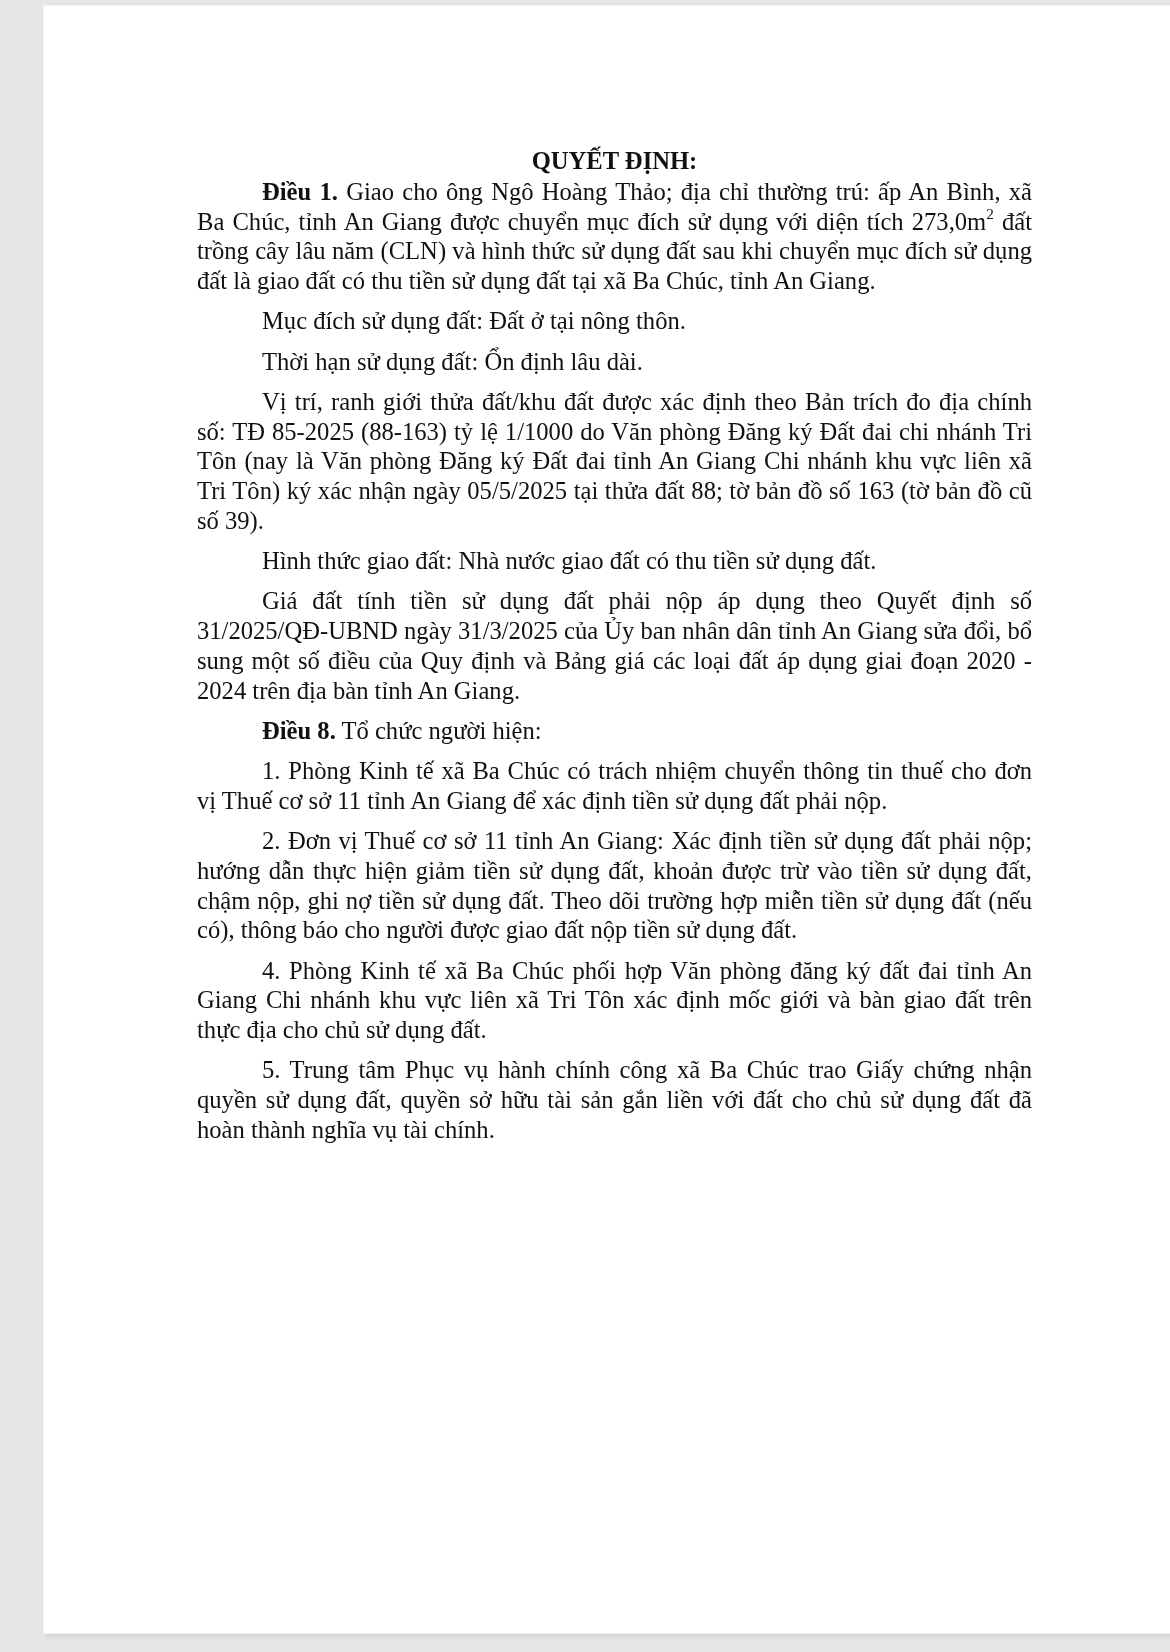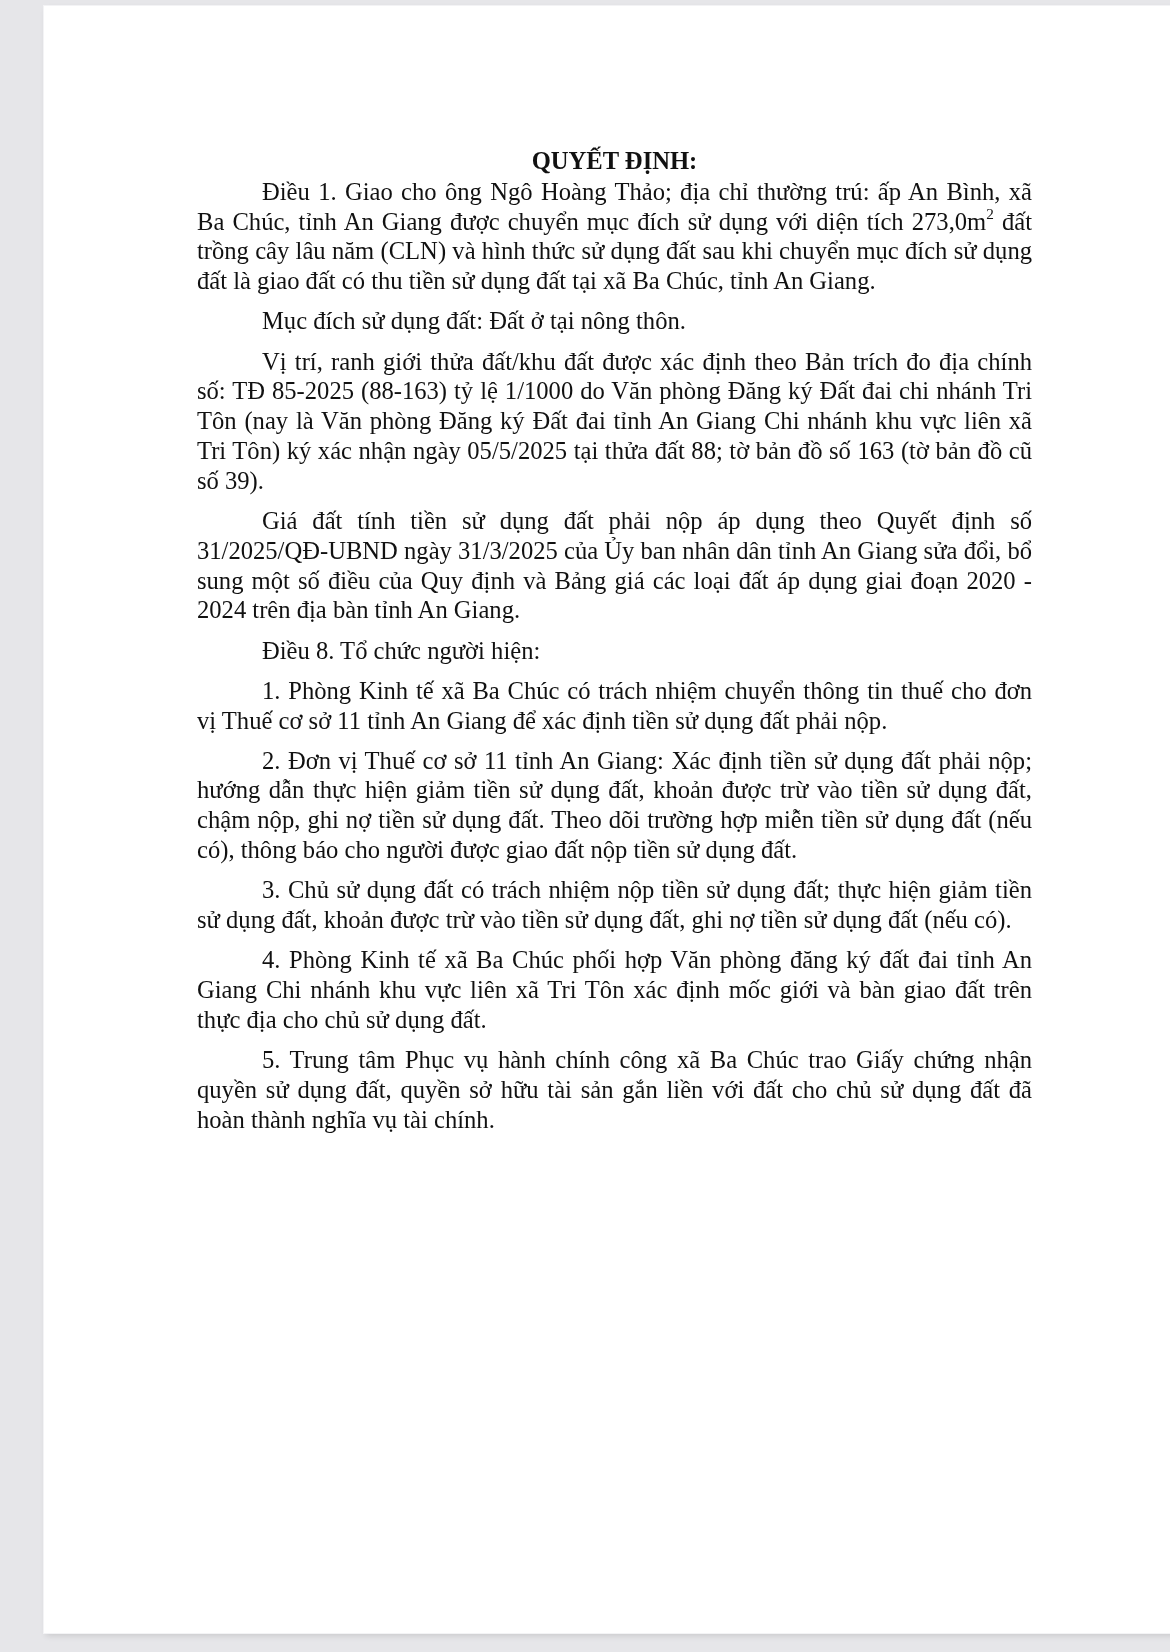--- a/index.html
+++ b/index.html
@@ -23,37 +23,38 @@
     line-height: 29.8px;
     color: #111111;
     text-align: justify;
   }
   .title {
     text-align: center; font-weight: bold;
     margin: 0 0 1px 0; padding-left: 0;
   }
   p { margin: 0 0 10.4px 0; text-indent: 65px; }
   p.tight { margin-bottom: 0; }
-  .b { font-weight: normal; }
+  .b { font-weight: bold; }
   sup { font-size: 0.62em; line-height: 0; vertical-align: 0.7em; }
 </style>
 </head>
 <body>
 
 <div class="page">
   <div class="content">
     <div class="title">QUYẾT ĐỊNH:</div>
 
     <p><span class="b">Điều 1.</span><span> Giao cho ông Ngô Hoàng Thảo; địa chỉ thường trú: ấp An Bình, xã Ba Chúc, tỉnh An Giang được chuyển mục đích sử dụng với diện tích 273,0m</span><sup>2</sup><span> đất trồng cây lâu năm (CLN) và hình thức sử dụng đất sau khi chuyển mục đích sử dụng đất là giao đất có thu tiền sử dụng đất tại xã Ba Chúc, tỉnh An Giang.</span></p>
 
     <p>Mục đích sử dụng đất: Đất ở tại nông thôn.</p>
+    <p>Thời hạn sử dụng đất: Ổn định lâu dài.</p>
     <p>Vị trí, ranh giới thửa đất/khu đất được xác định theo Bản trích đo địa chính số: TĐ 85-2025 (88-163) tỷ lệ 1/1000 do Văn phòng Đăng ký Đất đai chi nhánh Tri Tôn (nay là Văn phòng Đăng ký Đất đai tỉnh An Giang Chi nhánh khu vực liên xã Tri Tôn) ký xác nhận ngày 05/5/2025 tại thửa đất 88; tờ bản đồ số 163 (tờ bản đồ cũ số 39).</p>
+    <p>Hình thức giao đất: Nhà nước giao đất có thu tiền sử dụng đất.</p>
     <p>Giá đất tính tiền sử dụng đất phải nộp áp dụng theo Quyết định số 31/2025/QĐ-UBND ngày 31/3/2025 của Ủy ban nhân dân tỉnh An Giang sửa đổi, bổ sung một số điều của Quy định và Bảng giá các loại đất áp dụng giai đoạn 2020 - 2024 trên địa bàn tỉnh An Giang.</p>
 
     <p><span class="b">Điều 8.</span><span> Tổ chức người hiện:</span></p>
 
     <p>1. Phòng Kinh tế xã Ba Chúc có trách nhiệm chuyển thông tin thuế cho đơn vị Thuế cơ sở 11 tỉnh An Giang để xác định tiền sử dụng đất phải nộp.</p>
     <p>2. Đơn vị Thuế cơ sở 11 tỉnh An Giang: Xác định tiền sử dụng đất phải nộp; hướng dẫn thực hiện giảm tiền sử dụng đất, khoản được trừ vào tiền sử dụng đất, chậm nộp, ghi nợ tiền sử dụng đất. Theo dõi trường hợp miễn tiền sử dụng đất (nếu có), thông báo cho người được giao đất nộp tiền sử dụng đất.</p>
-    <p>3. Chủ sử dụng đất có trách nhiệm nộp tiền sử dụng đất; thực hiện giảm tiền sử dụng đất, khoản được trừ vào tiền sử dụng đất, ghi nợ tiền sử dụng đất (nếu có).</p>
     <p>4. Phòng Kinh tế xã Ba Chúc phối hợp Văn phòng đăng ký đất đai tỉnh An Giang Chi nhánh khu vực liên xã Tri Tôn xác định mốc giới và bàn giao đất trên thực địa cho chủ sử dụng đất.</p>
     <p class="tight">5. Trung tâm Phục vụ hành chính công xã Ba Chúc trao Giấy chứng nhận quyền sử dụng đất, quyền sở hữu tài sản gắn liền với đất cho chủ sử dụng đất đã hoàn thành nghĩa vụ tài chính.</p>
   </div>
 </div>
 
 </body></html>

